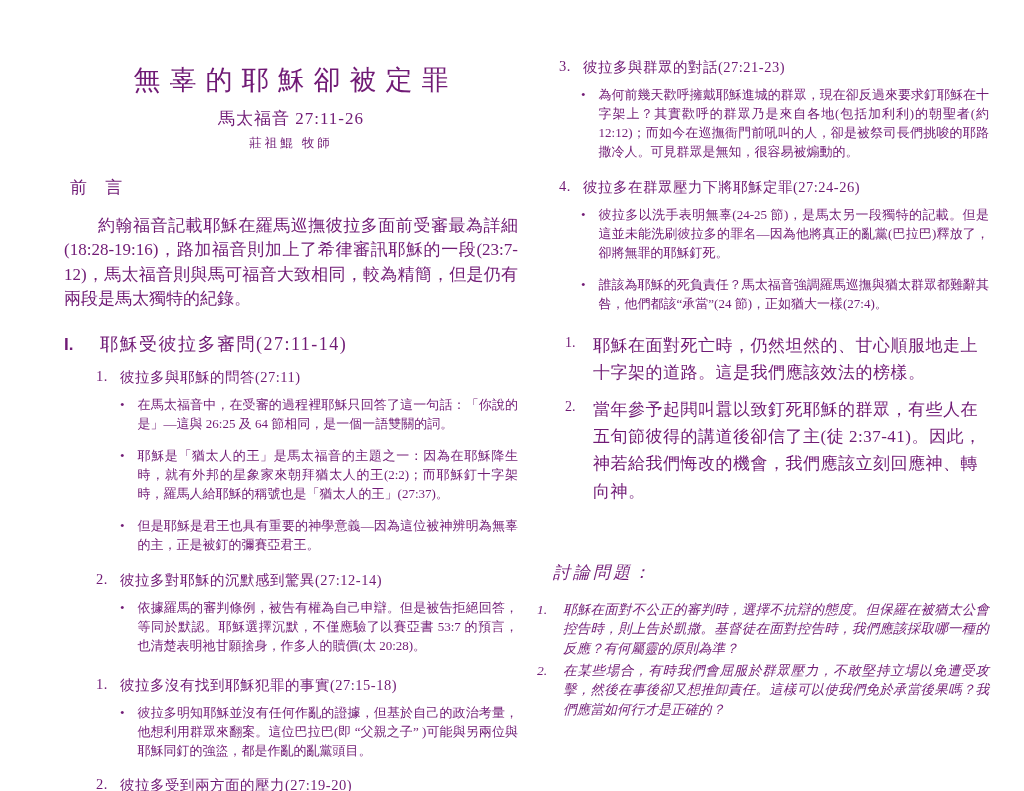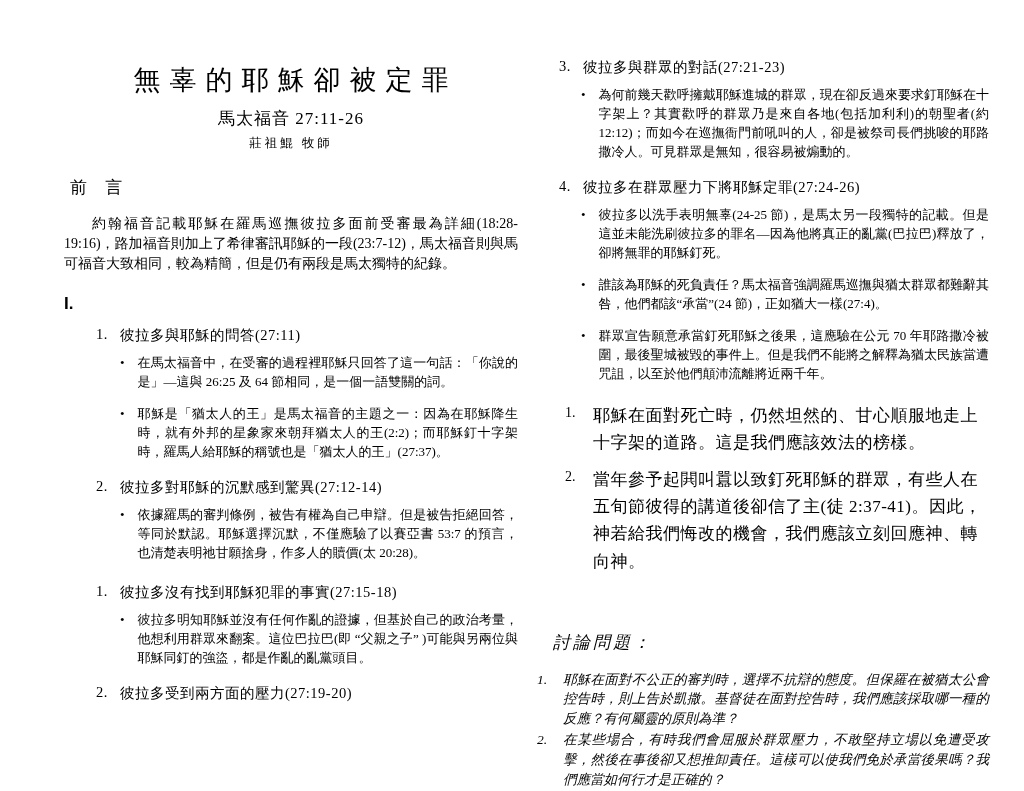--- a/index.html
+++ b/index.html
@@ -3,21 +3,21 @@
 <meta charset="utf-8">
 <style>
   * { box-sizing: border-box; }
   html, body { margin: 0; padding: 0; background: #ffffff; }
   .page {
     position: relative;
     width: 1024px;
     height: 791px;
     background: #ffffff;
     overflow: hidden;
-    color: #000000;
+    color: #701a75;
     font-family: "Liberation Serif", "DejaVu Serif", serif;
   }
   .col { position: absolute; }
   .col-left  { left: 64px;  top: 62px; width: 454px; }
   .col-right { left: 537px; top: 58px; width: 452px; }
 
   .title {
     margin: 0;
     font-size: 27px;
     font-weight: normal;
@@ -30,21 +30,21 @@
   .author   { margin-top: 5px; text-align: center; font-size: 12.5px; letter-spacing: 3px; }
 
   .preface-heading {
     margin: 24px 0 0 6px;
     font-size: 17px;
     font-weight: normal;
     letter-spacing: 7px;
   }
   .preface-text {
     margin: 15px 0 0;
-    font-size: 14px;
+    font-size: 17px;
     line-height: 1.44;
     text-align: justify;
     text-indent: 2em;
   }
 
   .section { margin-top: 20px; }
   .sec-head { display: flex; align-items: baseline; gap: 12px; margin: 0 0 4px 0; }
   .sec-num {
     font-family: "Liberation Sans", "DejaVu Sans", sans-serif;
     font-weight: 700;
@@ -91,33 +91,37 @@
     <h1 class="title">無辜的耶穌卻被定罪</h1>
     <div class="subtitle">馬太福音 27:11-26</div>
     <div class="author">莊祖鯤 牧師</div>
 
     <h2 class="preface-heading">前 言</h2>
     <p class="preface-text">約翰福音記載耶穌在羅馬巡撫彼拉多面前受審最為詳細(18:28-19:16)，路加福音則加上了希律審訊耶穌的一段(23:7-12)，馬太福音則與馬可福音大致相同，較為精簡，但是仍有兩段是馬太獨特的紀錄。</p>
 
     <div class="section">
       <div class="sec-head">
         <span class="sec-num">I.</span>
+        <span class="sec-title">耶穌受彼拉多審問(27:11-14)</span>
       </div>
 
       <div class="item">
         <div class="item-head">
           <span class="item-num">1.</span>
           <span class="item-title">彼拉多與耶穌的問答(27:11)</span>
         </div>
         <div class="bullet">
           <p class="bullet-text">在馬太福音中，在受審的過程裡耶穌只回答了這一句話：「你說的是」—這與 26:25 及 64 節相同，是一個一語雙關的詞。</p>
         </div>
         <div class="bullet">
           <p class="bullet-text">耶穌是「猶太人的王」是馬太福音的主題之一：因為在耶穌降生時，就有外邦的星象家來朝拜猶太人的王(2:2)；而耶穌釘十字架時，羅馬人給耶穌的稱號也是「猶太人的王」(27:37)。</p>
         </div>
+        <div class="bullet">
+          <p class="bullet-text">但是耶穌是君王也具有重要的神學意義—因為這位被神辨明為無辜的主，正是被釘的彌賽亞君王。</p>
+        </div>
       </div>
 
       <div class="item">
         <div class="item-head">
           <span class="item-num">2.</span>
           <span class="item-title">彼拉多對耶穌的沉默感到驚異(27:12-14)</span>
         </div>
         <div class="bullet">
           <p class="bullet-text">依據羅馬的審判條例，被告有權為自己申辯。但是被告拒絕回答，等同於默認。耶穌選擇沉默，不僅應驗了以賽亞書 53:7 的預言，也清楚表明祂甘願捨身，作多人的贖價(太 20:28)。</p>
         </div>
@@ -163,23 +167,20 @@
       <div class="item">
         <div class="item-head">
           <span class="item-num">4.</span>
           <span class="item-title">彼拉多在群眾壓力下將耶穌定罪(27:24-26)</span>
         </div>
         <div class="bullet">
           <p class="bullet-text">彼拉多以洗手表明無辜(24-25 節)，是馬太另一段獨特的記載。但是這並未能洗刷彼拉多的罪名—因為他將真正的亂黨(巴拉巴)釋放了，卻將無罪的耶穌釘死。</p>
         </div>
         <div class="bullet">
           <p class="bullet-text">誰該為耶穌的死負責任？馬太福音強調羅馬巡撫與猶太群眾都難辭其咎，他們都該“承當”(24 節)，正如猶大一樣(27:4)。</p>
-        </div>
-        <div class="bullet">
-          <p class="bullet-text">群眾宣告願意承當釘死耶穌之後果，這應驗在公元 70 年耶路撒冷被圍，最後聖城被毀的事件上。但是我們不能將之解釋為猶太民族當遭咒詛，以至於他們顛沛流離將近兩千年。</p>
         </div>
       </div>
     </div>
 
     <div class="section principles">
 
       <div class="point">
         <span class="point-num">1.</span>
         <p class="point-text">耶穌在面對死亡時，仍然坦然的、甘心順服地走上十字架的道路。這是我們應該效法的榜樣。</p>
       </div>

